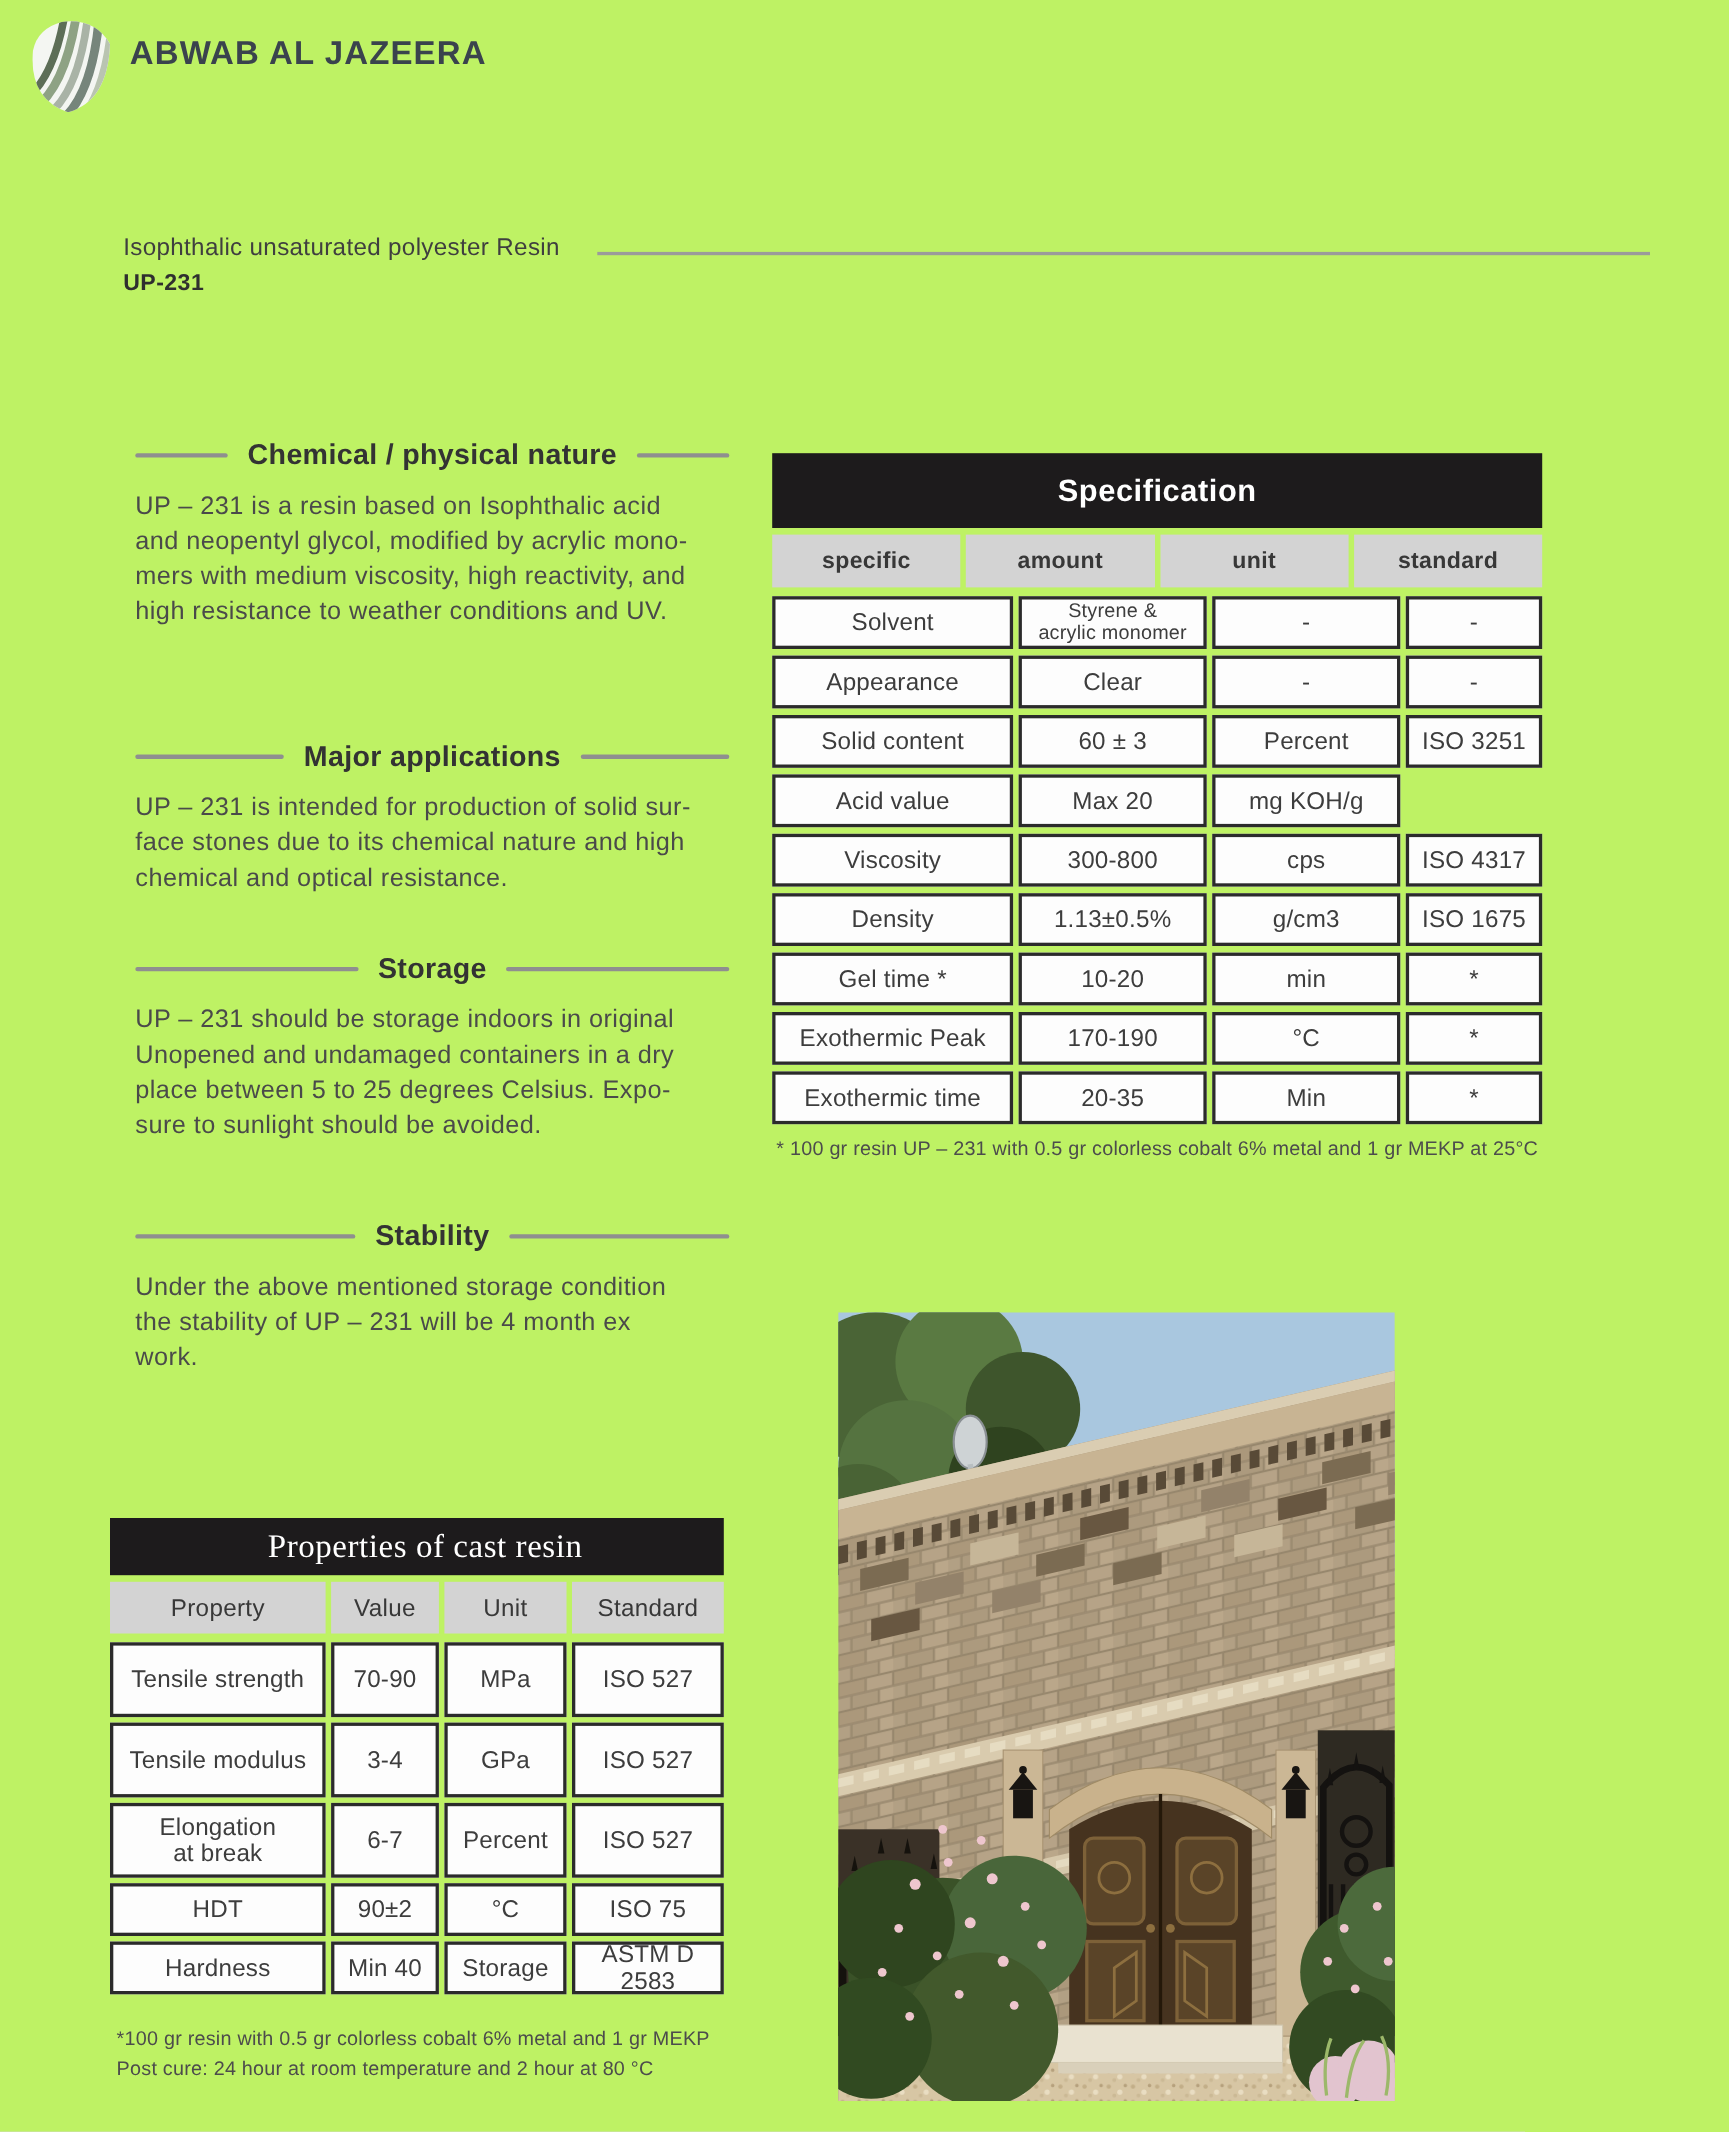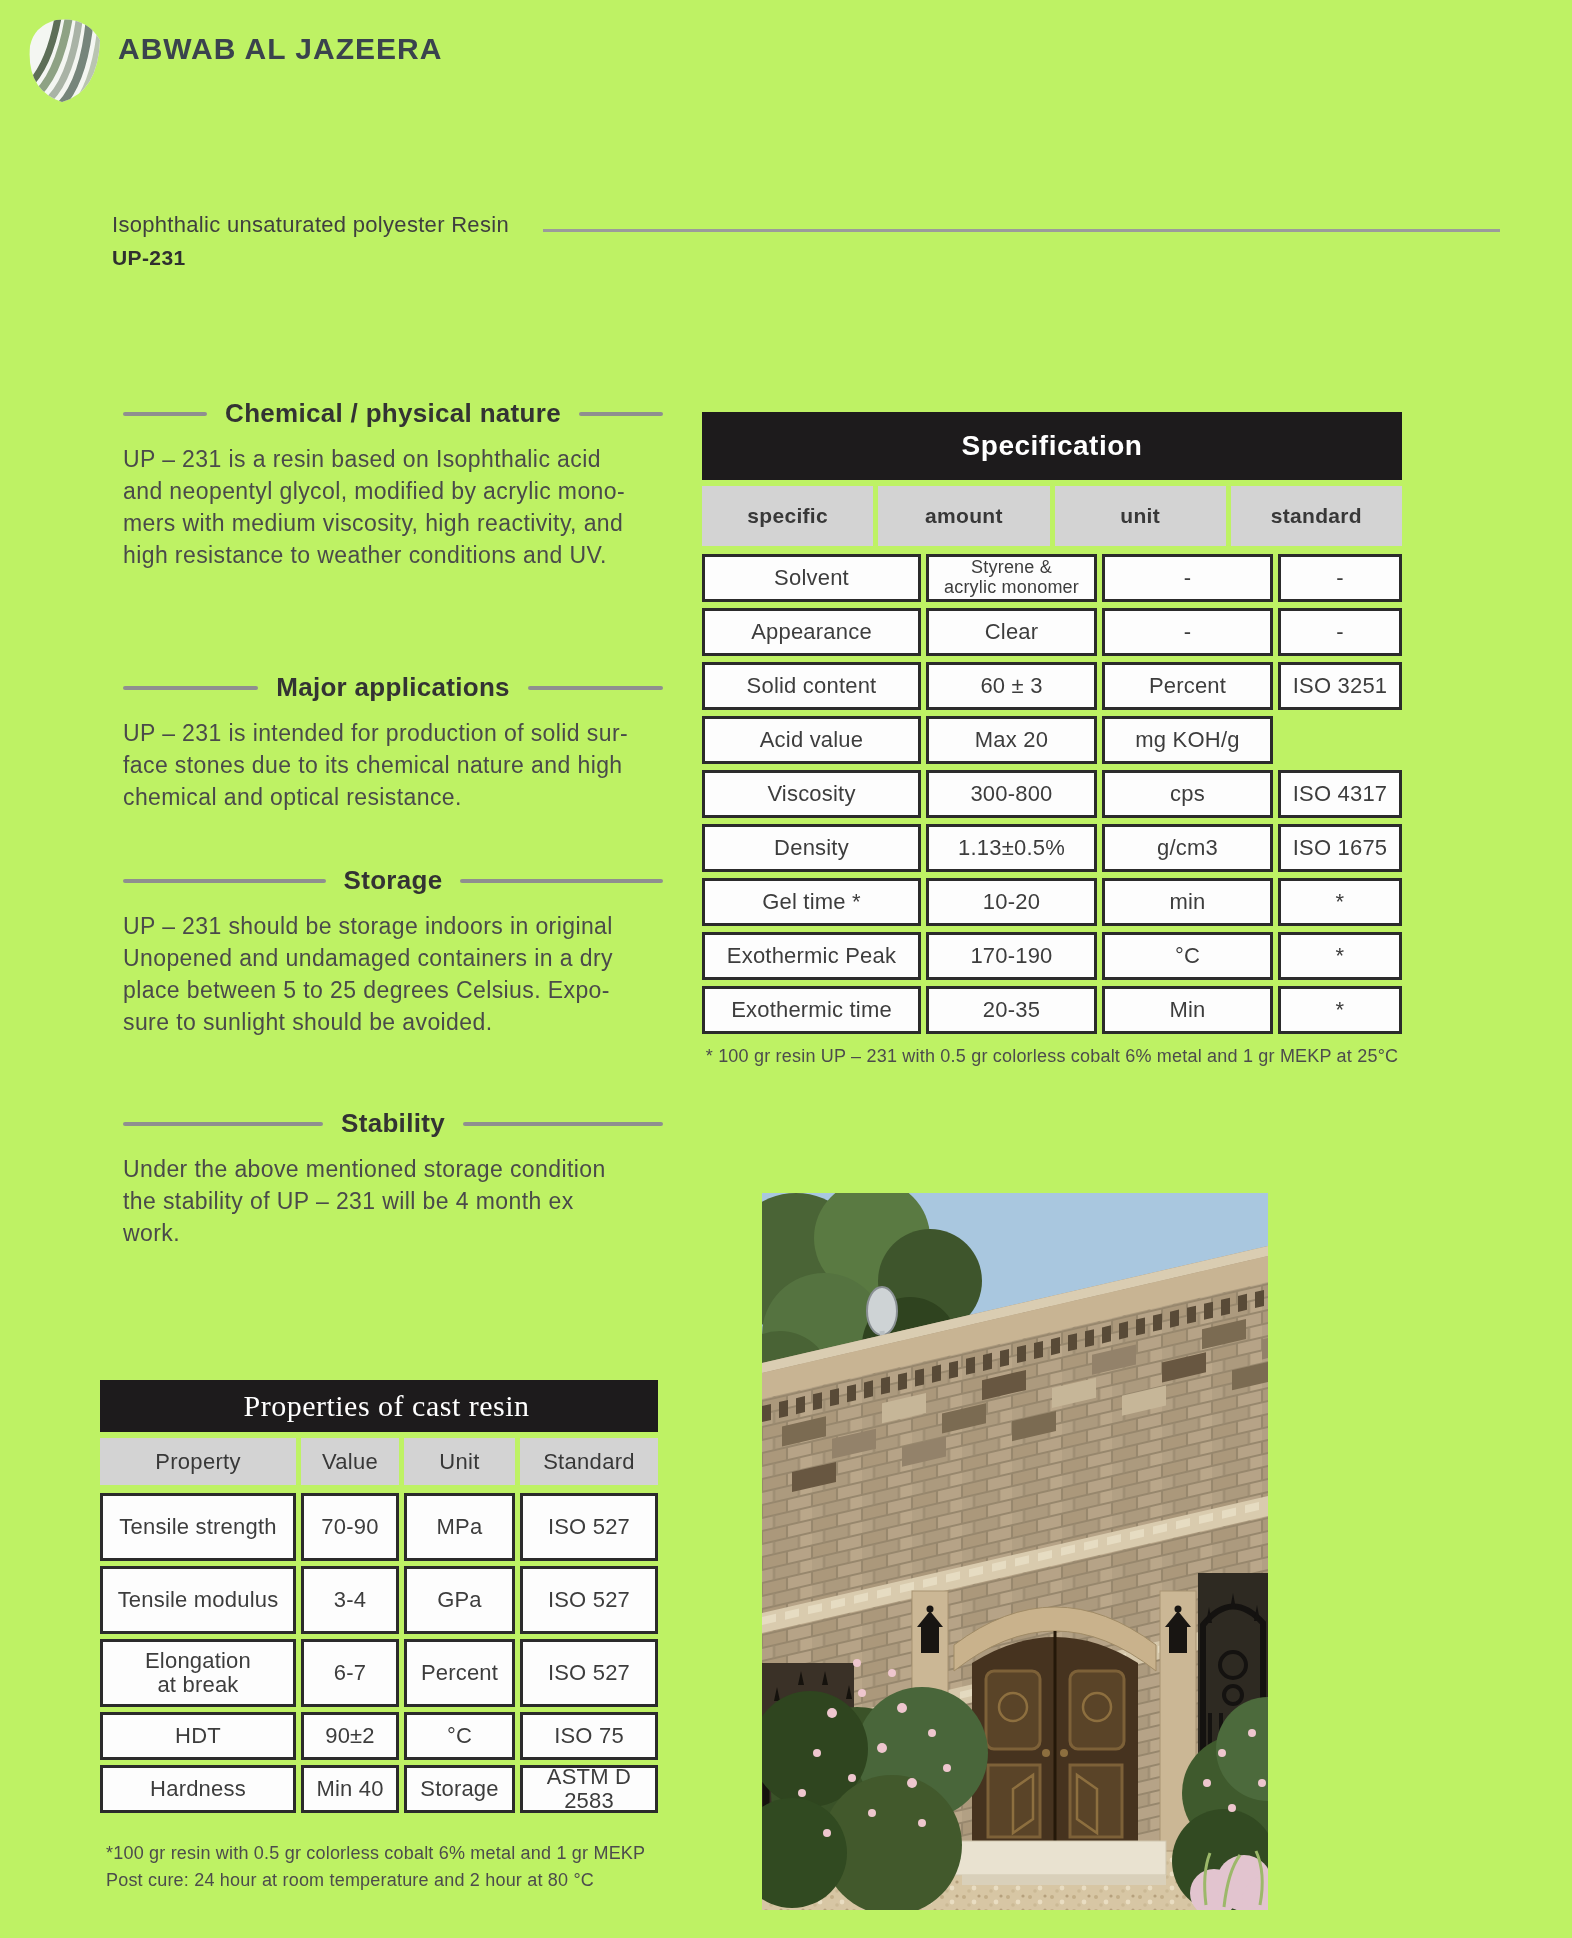--- a/index.html
+++ b/index.html
@@ -33,21 +33,21 @@
     display:flex;align-items:center;justify-content:center;
   }
   .spec-bar{height:68px;font-size:28px;font-weight:bold;letter-spacing:.5px;}
   .props-bar{height:52px;font-family:"Liberation Serif", serif;font-size:30px;letter-spacing:.5px;padding-left:15px;}
   .hdr-grid{display:grid;gap:0 5px;margin-top:6px;}
   .hdr-cell{
     background:#d3d3d3;color:#383838;display:flex;align-items:center;justify-content:center;
     font-size:21px;letter-spacing:.3px;
   }
   .spec-hdr{grid-template-columns:repeat(4,1fr);}
-  .spec-hdr .hdr-cell{height:60px;font-weight:bold;}
+  .spec-hdr .hdr-cell{height:48px;font-weight:bold;}
   .props-hdr{grid-template-columns:196px 98px 111px 1fr;}
   .props-hdr .hdr-cell{height:47px;font-size:22px;font-weight:500;}
   .body-grid{display:grid;gap:6px 5px;margin-top:8px;}
   .spec-body{grid-template-columns:219px 171px 171px 1fr;grid-auto-rows:48px;}
   .props-body{grid-template-columns:196px 98px 111px 1fr;grid-template-rows:68px 68px 68px 48px 48px;gap:5px;}
   .cell{
     background:#fdfdfd;border:3px solid #2b2b2b;
     display:flex;align-items:center;justify-content:center;text-align:center;
     font-size:22px;color:#3d3d3d;letter-spacing:.2px;white-space:pre-line;line-height:1.1;
   }

